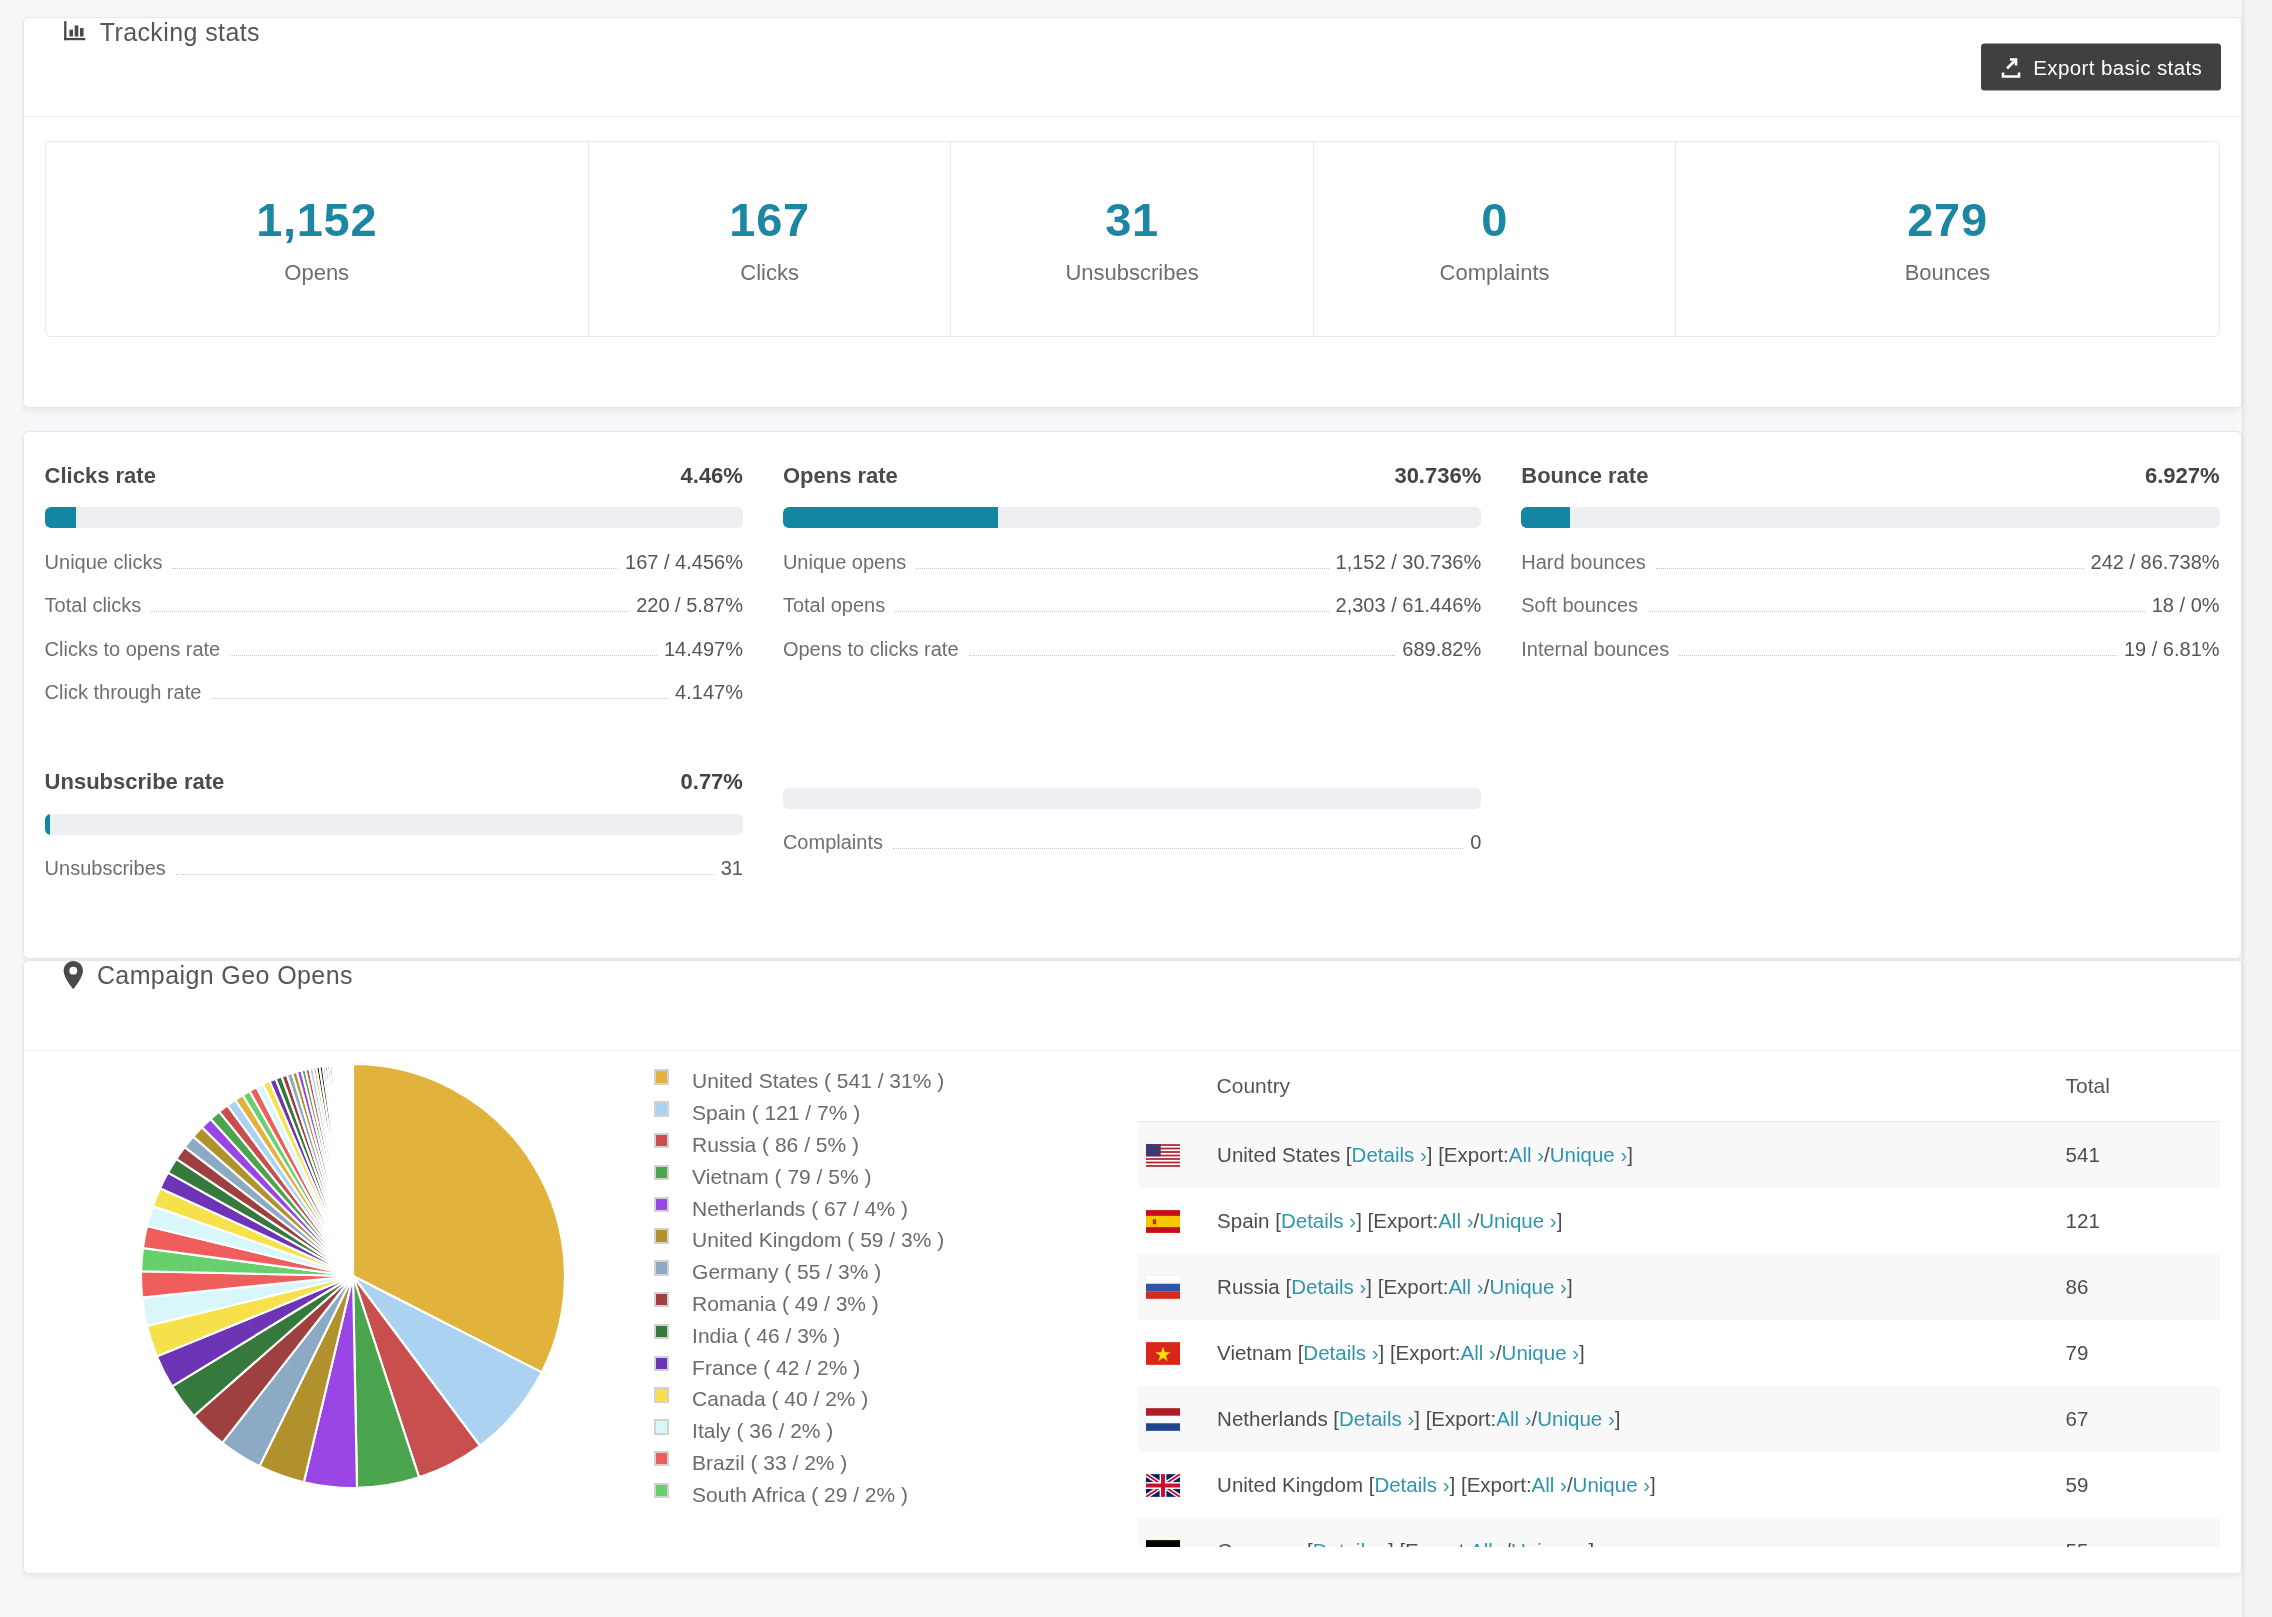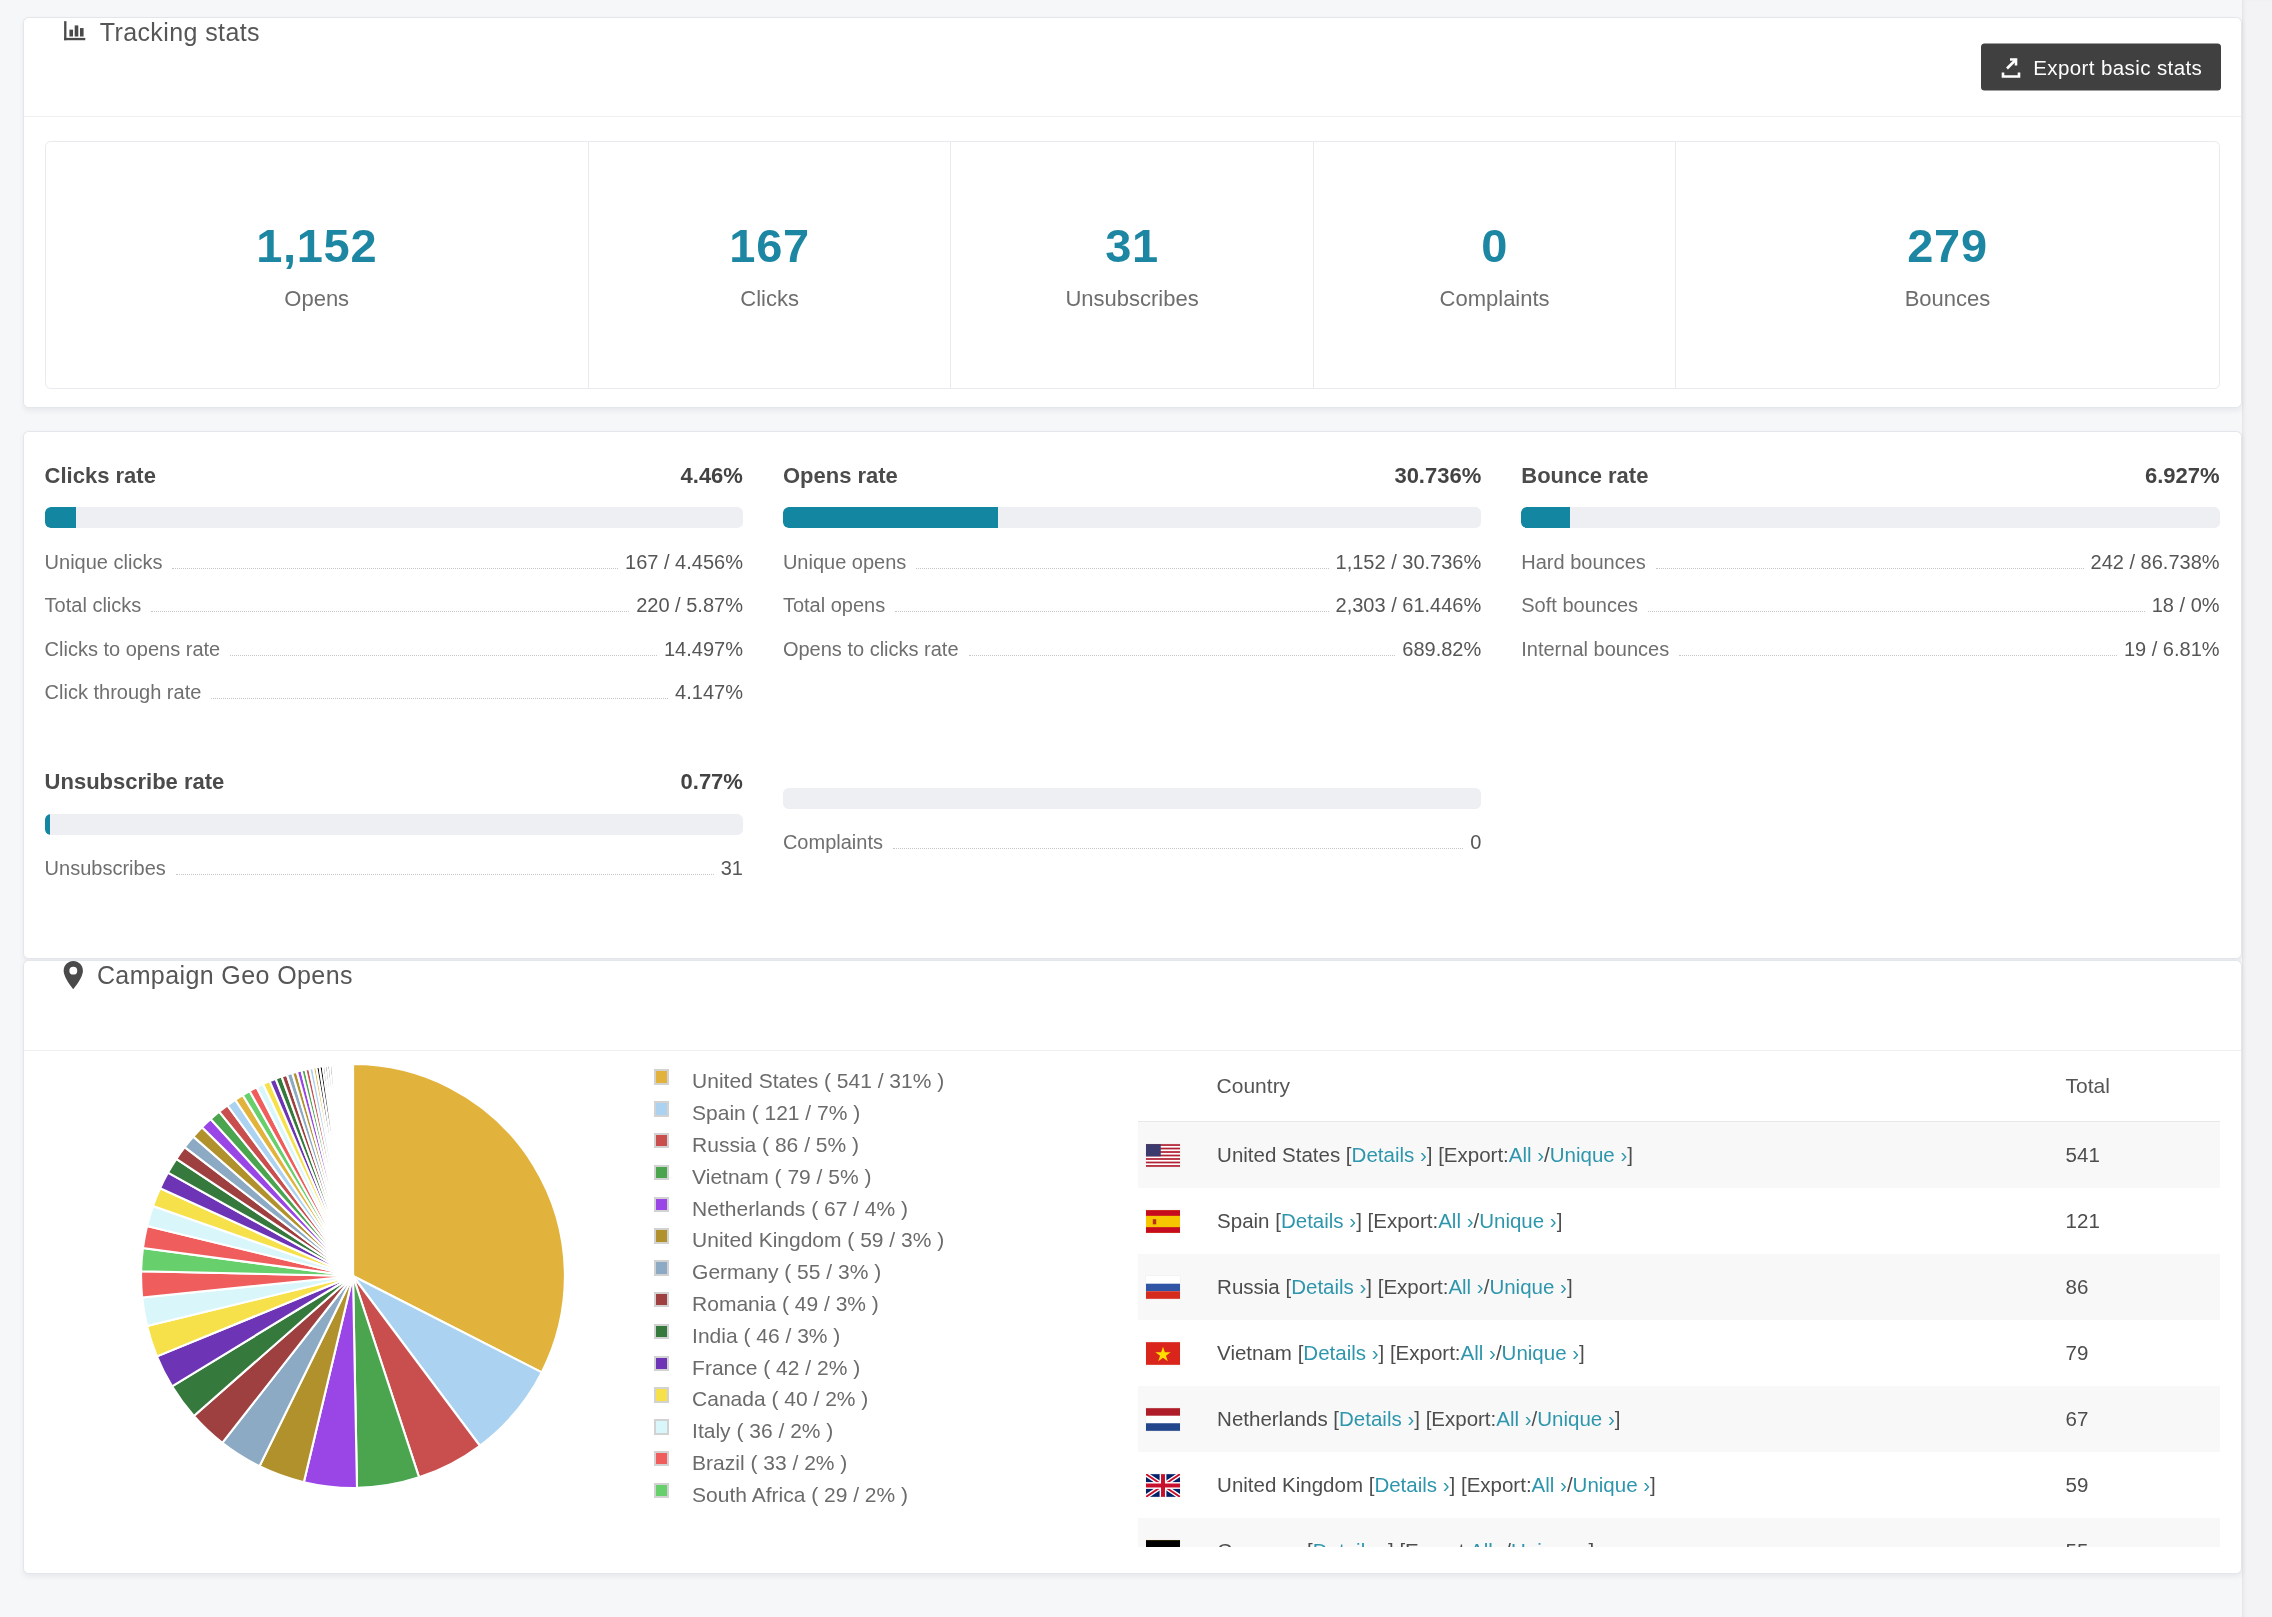--- a/index.html
+++ b/index.html
@@ -36,21 +36,21 @@
   .export-btn {
     position:absolute; right:20px; top:50%; transform:translateY(-50%);
     height:47px; padding:0 18.4px; background:#404040; border:none; border-radius:3.5px;
     color:#ffffff; font-size:20.5px; font-family:inherit; display:flex; align-items:center;
     cursor:pointer; letter-spacing:0.4px;
   }
   .export-btn svg { margin-right:10px; }
 
   
   .stats-strip {
-    margin:24px 21px 0 21px; height:248px;
+    margin:24px 21px 0 21px; height:196px;
     border:0.7px solid #e8eaed; border-radius:5.6px; display:flex; overflow:hidden;
   }
   .stat-cell {
     display:flex; flex-direction:column; align-items:center; justify-content:center;
     border-left:0.7px solid #e8eaed;
   }
   .stat-cell:first-child { border-left:none; }
   .stat-cell.w3 { flex:3; } .stat-cell.w2 { flex:2; }
   .stat-value { font-size:47px; font-weight:700; color:#1d87a3; letter-spacing:0.7px; }
   .stat-label { font-size:22px; color:#6e6e6e; margin-top:12.7px; }

